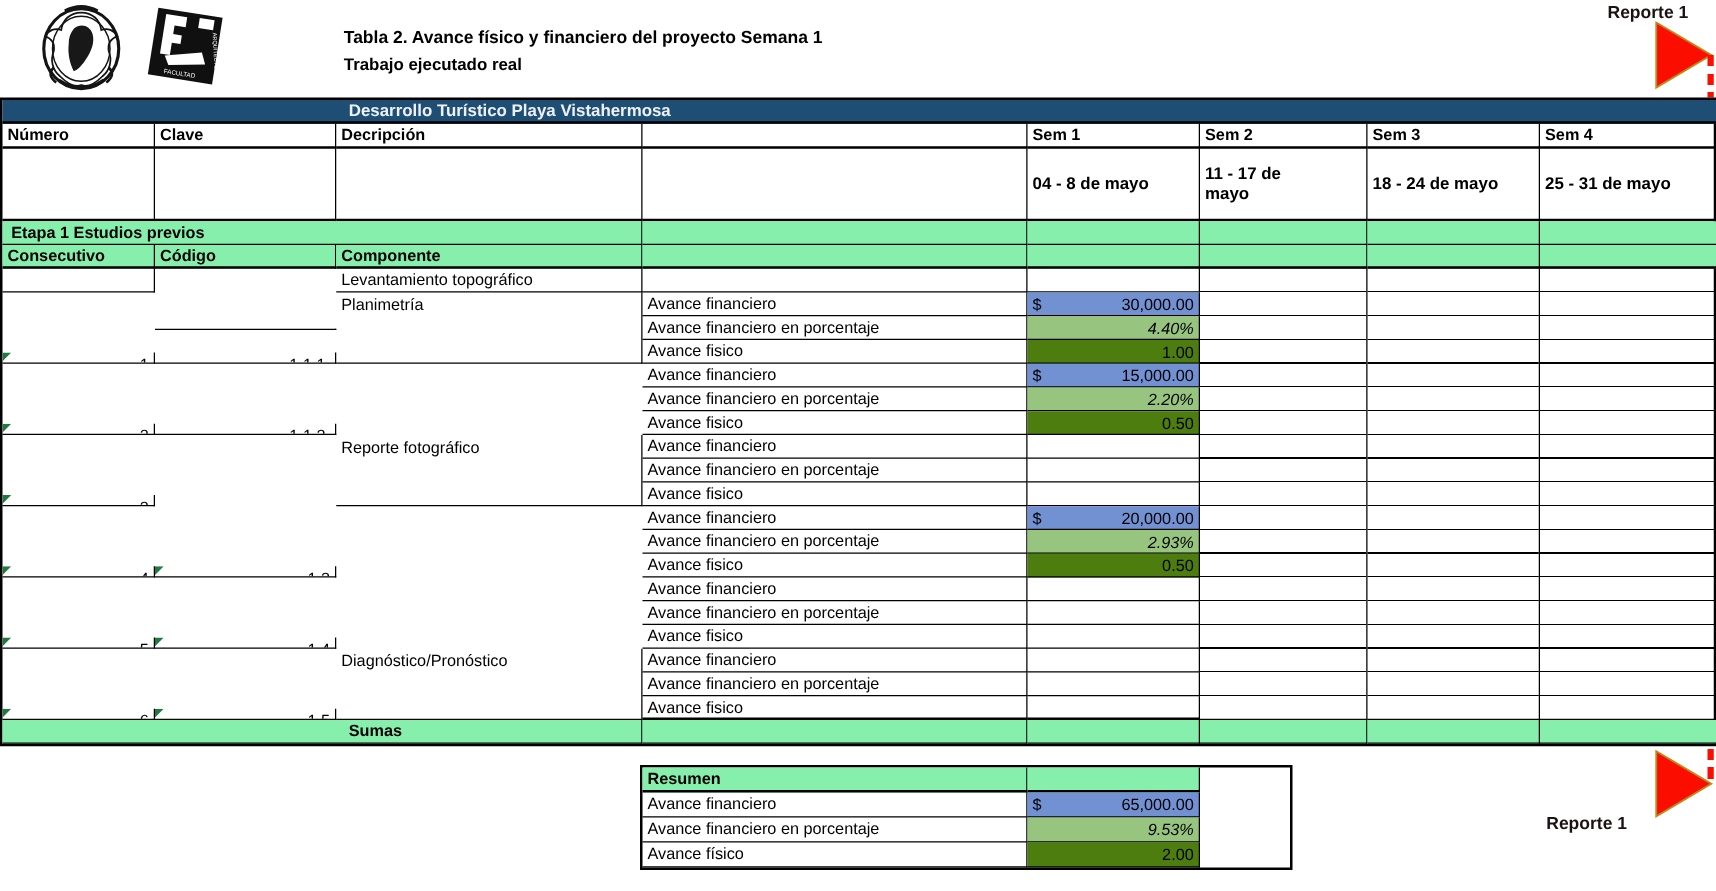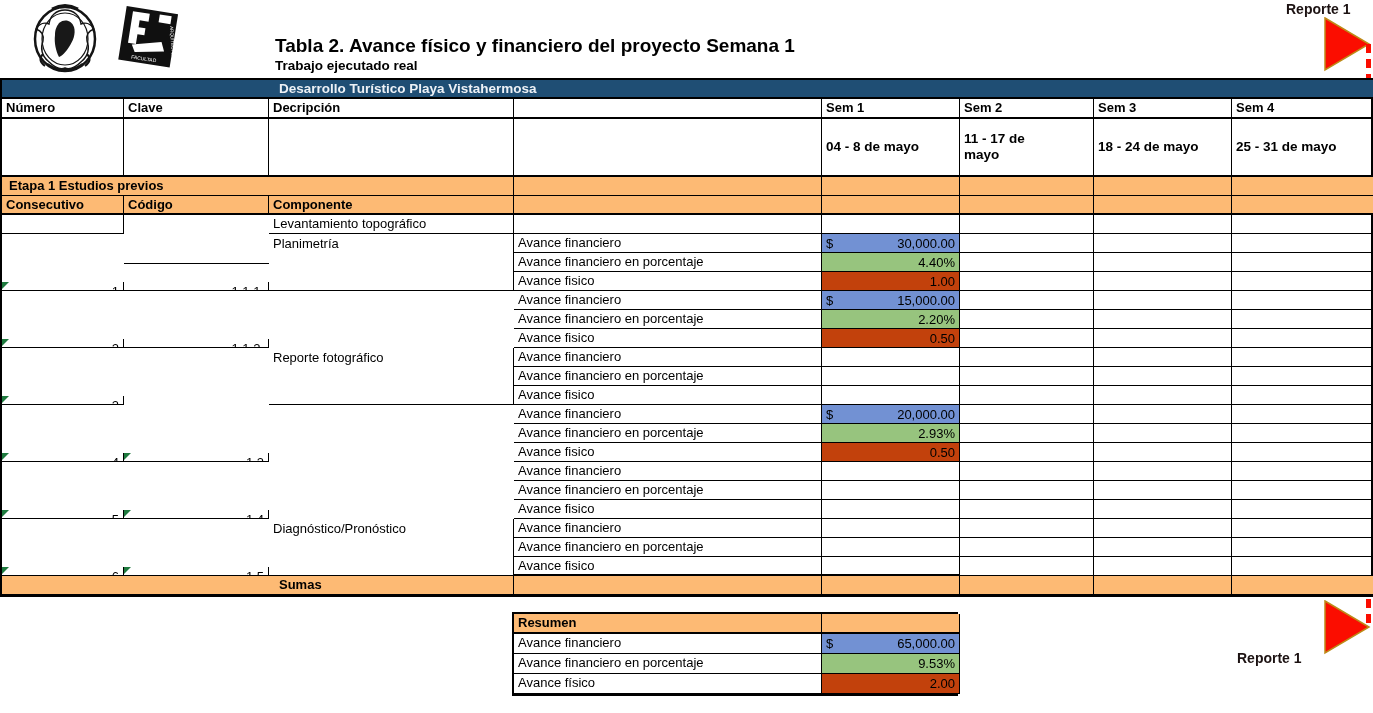--- a/index.html
+++ b/index.html
@@ -1,58 +1,58 @@
 <!DOCTYPE html>
 <html><head>
 <meta charset="utf-8">
 <style>
   * { box-sizing: border-box; margin: 0; padding: 0; }
   html,body { background:#fff; }
   body { font-family: "Liberation Sans", sans-serif; color:#000; }
   #stage { position:relative; width:1373px; height:713px; background:#fff; overflow:hidden; }
 
   
-  .title   { position:absolute; left:275px; top:35px;  font-size:19px; font-weight:bold; }
-  .subtitle{ position:absolute; left:275px; top:58px;  font-size:13.5px; font-weight:bold; }
+  .title   { position:absolute; left:275px; top:21px;  font-size:14px; font-weight:bold; }
+  .subtitle{ position:absolute; left:275px; top:44px;  font-size:13.5px; font-weight:bold; }
   .logo-unam { position:absolute; left:29px;  top:2px; }
   .logo-fa   { position:absolute; left:116px; top:5px; }
   .reporte-top    { position:absolute; left:1286px; top:1px;  font-size:14px; font-weight:bold; color:#1c1212; }
   .reporte-bottom { position:absolute; left:1237px; top:650px; font-size:14px; font-weight:bold; color:#1c1212; }
   .tri-top    { position:absolute; left:1324px; top:17px; }
   .tri-bottom { position:absolute; left:1324px; top:600px; }
   .pagebreak  { position:absolute; left:1366px; top:44px; width:5px; height:584px;
                 background: repeating-linear-gradient(to bottom, #fb0d00 0 9px, transparent 9px 15px); }
 
   
   .tbl { position:absolute; left:0; top:78px; width:1373px;
          display:grid;
          grid-template-columns:122px 145px 245px 308px 138px 134px 138px 143px;
          grid-template-rows:19px 20px 58px 19px 19px 19px repeat(18,19px) 19px;
          border:2px solid #000; background:#fff; font-size:13px; }
   .c  { position:relative; border-right:1px solid #000; border-bottom:1px solid #000;
         overflow:hidden; line-height:17px; padding:0 4px; }
-  .g  { background:#fdba74; }
+  .g  { background:#86efac; }
   .b  { font-weight:bold; }
   .bb2{ border-bottom-width:2px; }
   .banner { background:#1F4E74; color:#EDF1F6; font-weight:bold; font-size:13.5px;
             padding-left:277px; line-height:18px; border-bottom:2px solid #000; }
   .tr { text-align:right;margin-top:48px; }
   .date { font-weight:bold; font-size:13.5px; display:flex; align-items:center; line-height:1.15; }
   .val { display:flex; justify-content:flex-end; align-items:center; }
   .val2{ display:flex; justify-content:space-between; align-items:center; }
   .topleft { display:block; padding-top:1px; }
   .bg-fin  { background:#7291D3; }
-  .bg-pct  { background:#97C47E; }
-  .bg-fis  { background:#c2410c; }
+  .bg-pct  { background:#97C47E;font-style:italic; }
+  .bg-fis  { background:#4d7c0f; }
   .gridlines { background-image: repeating-linear-gradient(to bottom, transparent 0 18px, #000 18px 19px); }
   .err { position:absolute; top:0; left:0; width:0; height:0;
          border-top:7px solid #1E7A3E; border-right:7px solid transparent; }
 
   
-  .sum { position:absolute; left:512px; top:612px; width:446px;
+  .sum { position:absolute; left:512px; top:612px; width:522px;
          display:grid; grid-template-columns:308px 138px; grid-template-rows:20px 20px 20px 20px;
          border:2px solid #000; font-size:13px; }
   .sc { position:relative; border-right:1px solid #000; border-bottom:1px solid #000;
         padding:0 4px; line-height:18px; overflow:hidden; }
 </style>
 </head>
 <body>
 
 <div id="stage">
 

